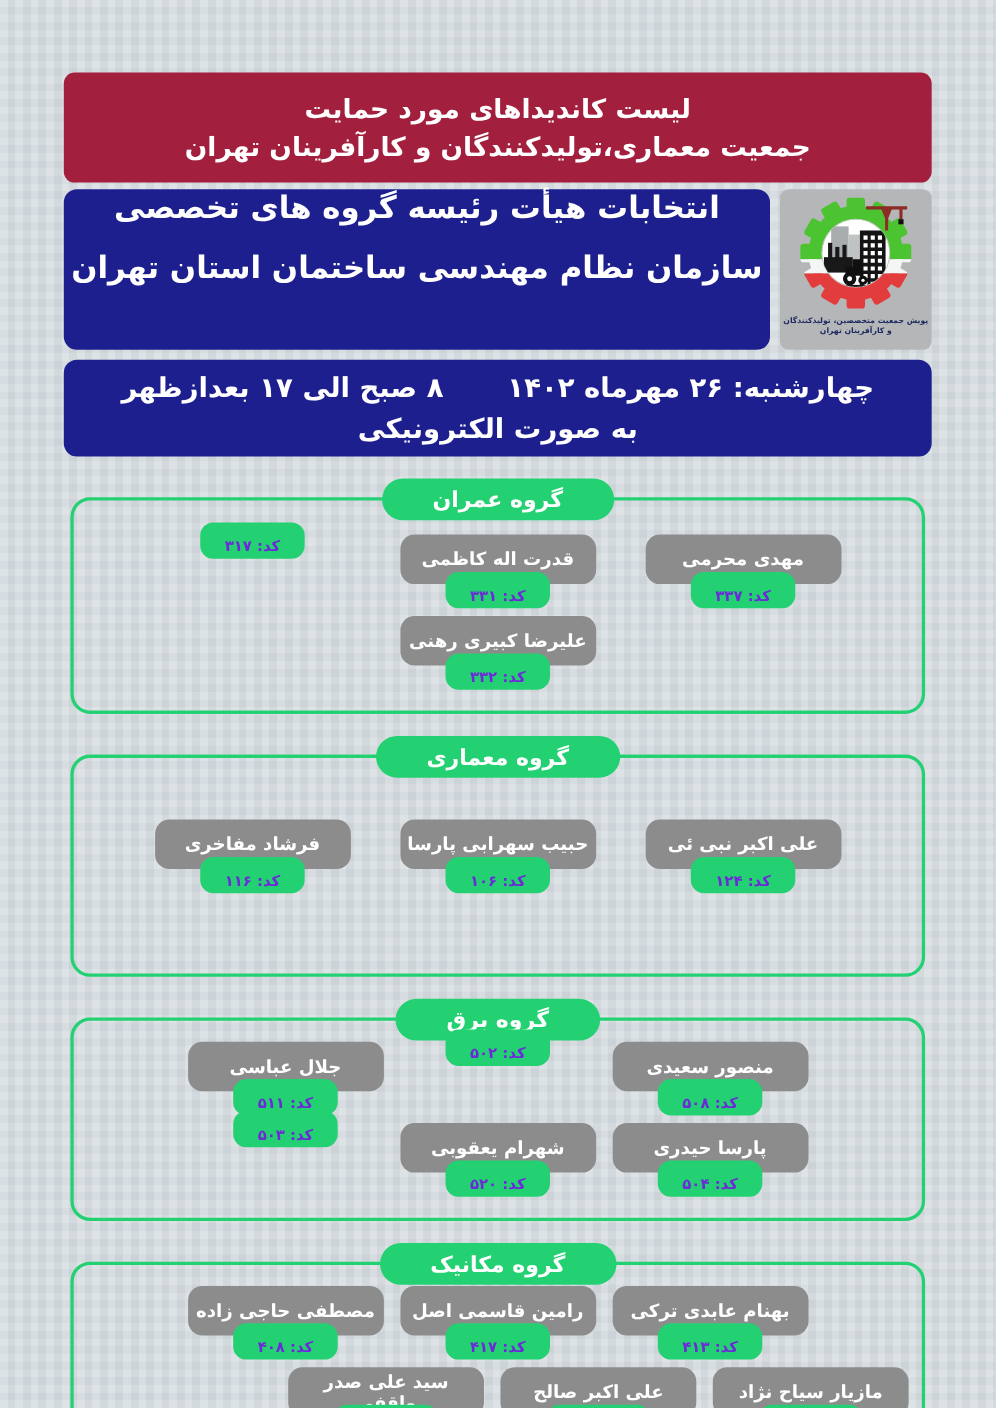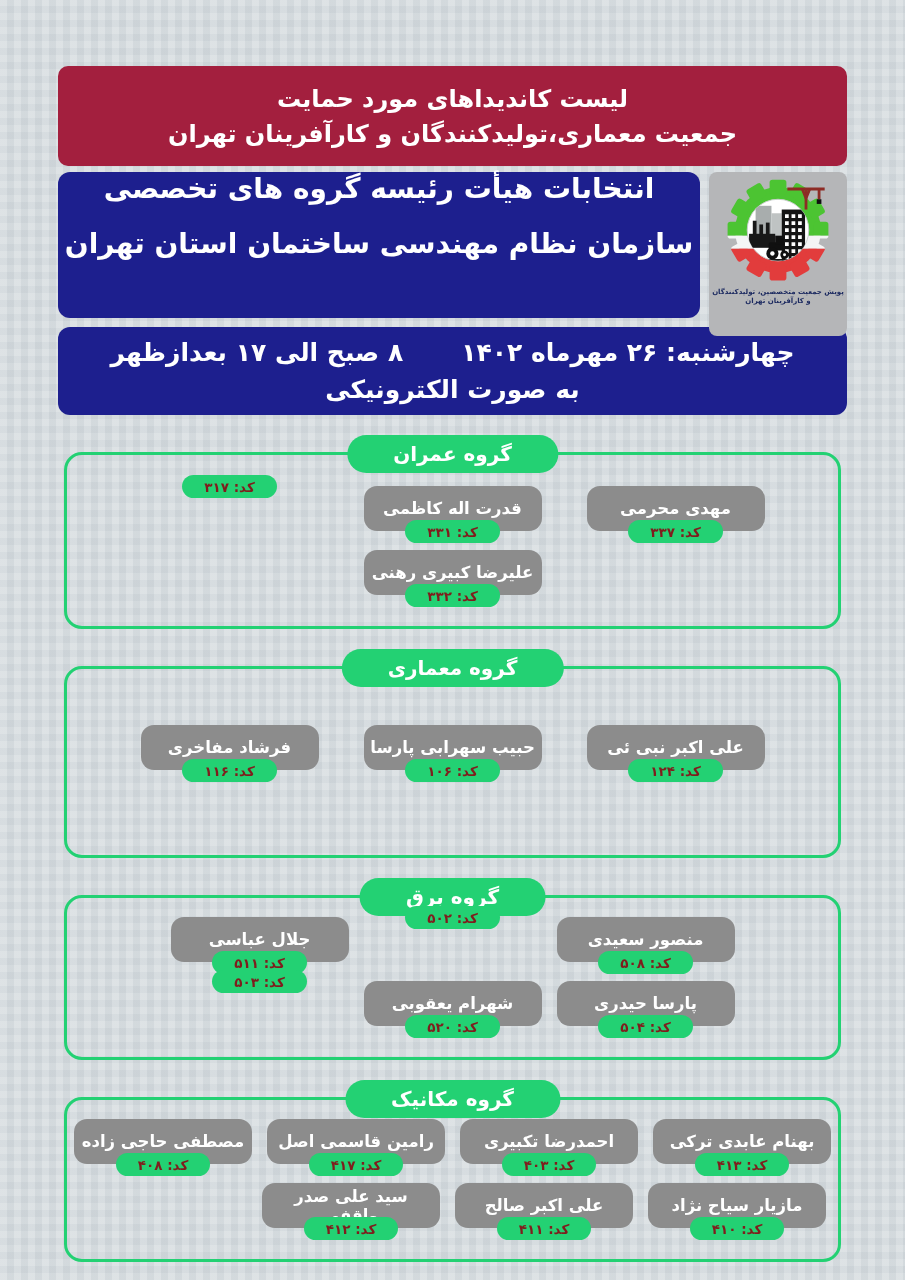--- a/index.html
+++ b/index.html
@@ -24,21 +24,21 @@
     border-radius: 10px; height: 100px;
     display: flex; flex-direction: column; justify-content: center; align-items: center;
     gap: 7px; text-align: center;
   }
   .red-banner .l1 { font-size: 24px; font-weight: bold; }
   .red-banner .l2 { font-size: 24px; font-weight: bold; }
 
   
   .title-row { display: flex; gap: 9px; margin-top: 6px; height: 146px; }
   .logo-box {
-    width: 138px; height: 164px; flex: 0 0 138px;
+    width: 138px; height: 146px; flex: 0 0 138px;
     background: #b5b6b8; border-radius: 8px;
     display: flex; flex-direction: column; align-items: center;
     padding: 3px 2px 2px;
   }
   .logo-box svg { width: 112px; height: 112px; display: block; }
   .logo-caption {
     font-size: 7px; font-weight: bold; color: #1c2a60;
     text-align: center; line-height: 1.35; margin-top: 1px;
   }
   .title-box {
@@ -82,23 +82,23 @@
   .card { width: 178px; }
   .card-name {
     background: #8c8c8c; color: #fff;
     min-height: 45px; border-radius: 13px;
     display: flex; align-items: center; justify-content: center;
     font-size: 16.5px; font-weight: bold; text-align: center;
     padding: 2px 6px;
   }
   .code-row { display: flex; justify-content: center; margin-top: -11px; position: relative; }
   .code-pill {
-    background: #23d173; color: #7f1d1d;
+    background: #23d173; color: #6d28d9;
     font-size: 13.5px; font-weight: bold;
-    border-radius: 12px; padding: 4px 22px 3px; white-space: nowrap; text-align: center;
+    border-radius: 12px; padding: 14px 22px 3px; white-space: nowrap; text-align: center;
   }
 </style>
 </head>
 <body>
 
 <div class="poster">
 
   <div class="red-banner">
     <div class="l1">لیست کاندیداهای مورد حمایت</div>
     <div class="l2">جمعیت معماری،تولیدکنندگان و کارآفرینان تهران</div>
@@ -286,26 +286,20 @@
     <div class="section sec-mekanik">
       <div class="section-pill">گروه مکانیک</div>
       <div class="row gap-narrow">
         <div class="card">
           <div class="card-name">بهنام عابدی ترکی</div>
           <div class="code-row">
               <span class="code-pill">کد: ۴۱۳</span>
             </div>
         </div>
         <div class="card">
-          <div class="card-name">احمدرضا تکبیری</div>
-          <div class="code-row">
-              <span class="code-pill">کد: ۴۰۳</span>
-            </div>
-        </div>
-        <div class="card">
           <div class="card-name">رامین قاسمی اصل</div>
           <div class="code-row">
               <span class="code-pill">کد: ۴۱۷</span>
             </div>
         </div>
         <div class="card">
           <div class="card-name">مصطفی حاجی زاده</div>
           <div class="code-row">
               <span class="code-pill">کد: ۴۰۸</span>
             </div>

